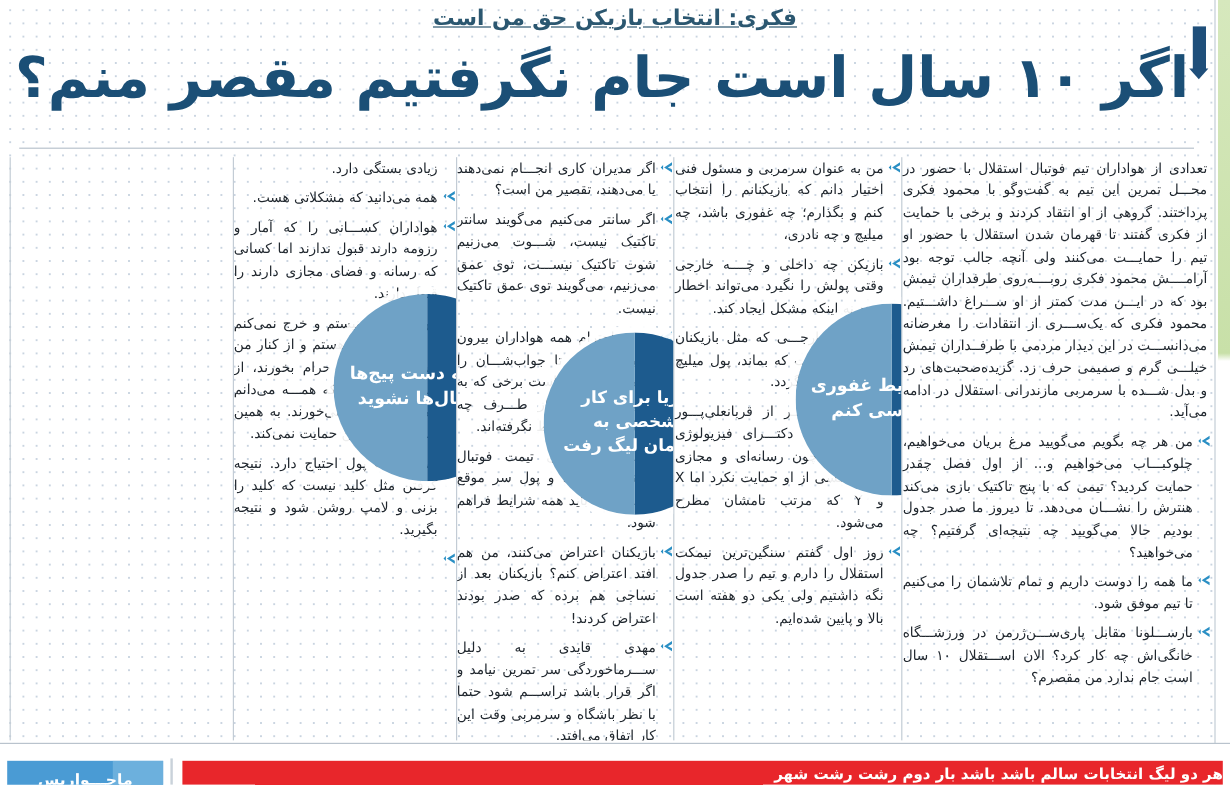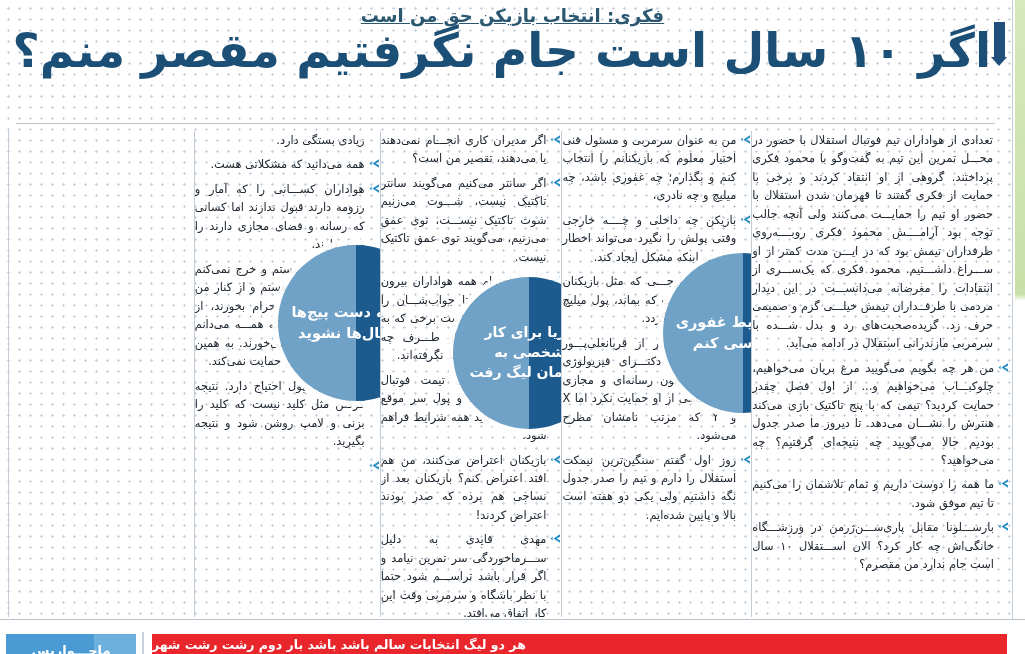--- a/index.html
+++ b/index.html
@@ -41,21 +41,21 @@
     position:absolute;top:6px;right:34px;left:34px;
     text-align:center;
   }
   .kicker{
     font-size:18px;font-weight:700;color:#2b5770;
     letter-spacing:-.4px;line-height:1.1;
     direction:rtl;
     text-decoration:underline;
   }
   .headline{
-    margin-top:0;
+    margin-top:15px;
     font-size:47px;font-weight:700;color:#1b4f76;
     letter-spacing:-1.6px;line-height:1.08;
     direction:rtl;white-space:nowrap;
   }
   .head-rule{
     position:absolute;top:123px;right:30px;left:16px;height:1px;background:#b9c3cd;
   }
 
   
   .cols{
@@ -74,21 +74,21 @@
   .c1{width:258px;}        
   .c2{width:190px;}
   .c3{width:182px;}
   .c4{width:186px;}
   .c5{width:186px;}
   .c6{flex:1;}             
 
   .para{
     font-size:11.4px;line-height:1.62;color:#20272e;
     text-align:justify;text-justify:inter-word;
-    margin:0 16px 6px 0;
+    margin:0 3px 6px 0;
     direction:rtl;
     -webkit-hyphens:none;hyphens:none;
   }
   .qa{
     position:relative;
     font-size:11.4px;line-height:1.62;color:#20272e;
     text-align:justify;
     margin:0 0 6px 0;
     padding-right:15px;
     direction:rtl;
@@ -147,24 +147,24 @@
   }
   .blue-tab:before{
     content:"";position:absolute;right:0;top:0;width:42px;height:100%;
     background:#6cb0dd;
   }
   .blue-tab span{position:relative;z-index:2;}
   .tab-divider{
     position:absolute;left:142px;top:632px;width:2px;height:22px;background:#c9d2da;
   }
   .red-banner{
-    position:absolute;left:152px;right:18px;top:634px;height:20px;
+    position:absolute;left:152px;right:6px;top:634px;height:20px;
     background:#e8262b;color:#ffffff;
     font-size:12.5px;font-weight:700;
-    display:flex;align-items:center;justify-content:flex-end;
+    display:flex;align-items:center;justify-content:flex-start;
     direction:rtl;overflow:hidden;
   }
 </style>
 </head>
 <body>
 
 <div class="page">
 
   <div class="edge-strip"></div>
   <div class="edge-rule"></div>
@@ -211,21 +211,21 @@
       </div>
     </div>
 
     <div class="col c2">
       <div class="qa">
         <span class="bullet">
           <svg width="11" height="11" viewBox="0 0 11 11">
               <path d="M10 1.2 L3.4 5.5 L10 9.8 L10 7.3 L6.6 5.5 L10 3.7 Z M2.6 3.4 L2.6 7.6 L0.6 5.5 Z" fill="#2a8fc4"></path>
             </svg>
         </span>
-        <span>من به عنوان سرمربی و مسئول فنی اختیار معلوم که بازیکنانم را انتخاب کنم و بگذارم؛ چه غفوری باشد، چه میلیچ و چه نادری،</span>
+        <span>من به عنوان سرمربی و مسئول فنی اختیار دانم که بازیکنانم را انتخاب کنم و بگذارم؛ چه غفوری باشد، چه میلیچ و چه نادری،</span>
       </div>
       <div class="qa">
         <span class="bullet">
           <svg width="11" height="11" viewBox="0 0 11 11">
               <path d="M10 1.2 L3.4 5.5 L10 9.8 L10 7.3 L6.6 5.5 L10 3.7 Z M2.6 3.4 L2.6 7.6 L0.6 5.5 Z" fill="#2a8fc4"></path>
             </svg>
         </span>
         <span>بازیکن چه داخلی و چــــه خارجی وقتی پولش را نگیرد می‌تواند اخطار بدهد نه اینکه مشکل ایجاد کند.</span>
       </div>
       <div class="qa">

